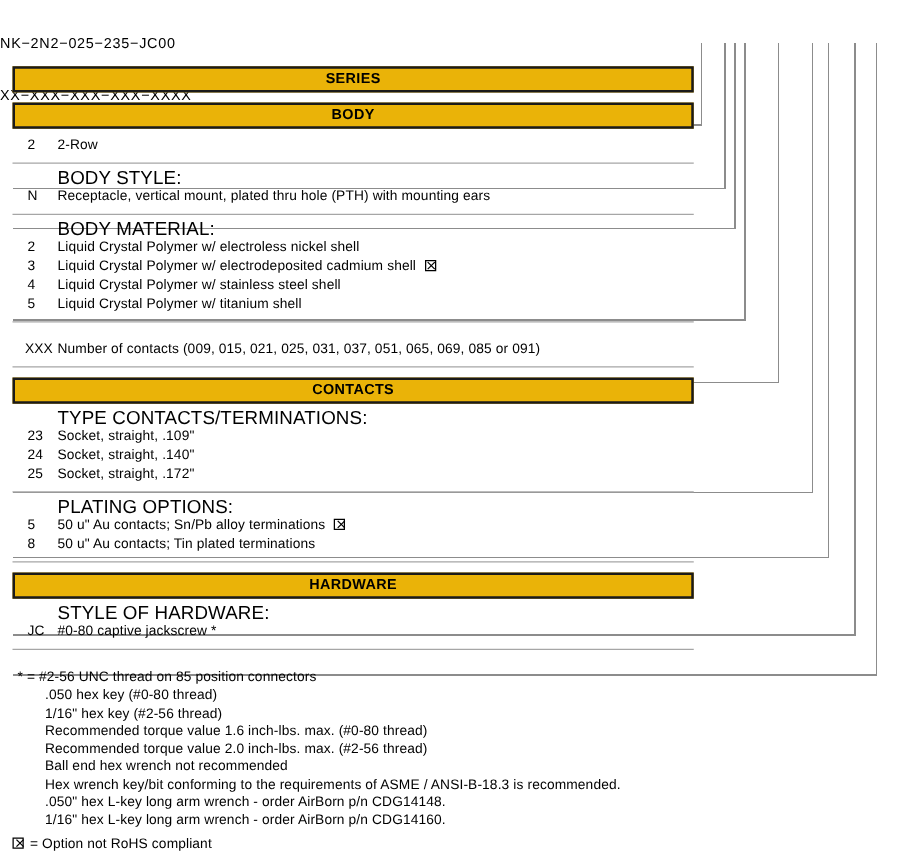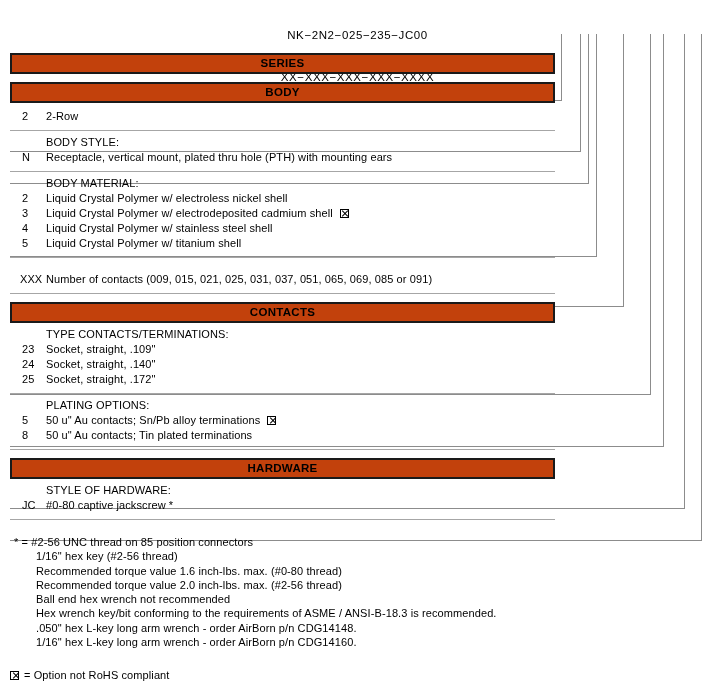--- a/index.html
+++ b/index.html
@@ -16,21 +16,21 @@
     overflow: hidden;
     -webkit-font-smoothing: antialiased;
   }
 
   
   #partnumber-block {
     position: absolute;
     left: 0;
     top: 0;
     width: 720px;
-    text-align: center;
+    text-align: left;
     padding-right: 5px;
     box-sizing: border-box;
     font-size: 11.5px;
     letter-spacing: 0.6px;
     line-height: 14px;
     white-space: pre;
   }
   #partnumber-block .pn-line { display: block; }
 
   
@@ -55,30 +55,30 @@
 
   .section-header {
     border: 2px solid #1a1a1a;
     height: 17px;
     line-height: 17px;
     text-align: center;
     font-size: 11.5px;
     font-weight: bold;
     letter-spacing: 0.3px;
     box-sizing: content-box;
-    background: #c2410c;
+    background: #eab308;
   }
 
   .group {
     border-bottom: 1px solid #a6a6a6;
     padding: 0;
   }
 
   .group-title {
-    font-size: 11px;
+    font-size: 15px;
     line-height: 15px;
     padding-left: 36px;
     letter-spacing: 0.1px;
   }
 
   .opt-row {
     display: flex;
     font-size: 11px;
     line-height: 15px;
     letter-spacing: 0.1px;
@@ -266,20 +266,21 @@
           <span class="opt-code">JC</span>
           <span class="opt-desc"><span>#0-80 captive jackscrew *</span></span>
         </div>
         <div class="spacer-6"></div>
       </div>
     </div>
   </div>
 
 <div id="footnotes">
     <div class="fn-first">* = #2-56 UNC thread on 85 position connectors</div>
+    <div class="fn-ind">.050 hex key (#0-80 thread)</div>
     <div class="fn-ind">1/16" hex key (#2-56 thread)</div>
     <div class="fn-ind">Recommended torque value 1.6 inch-lbs. max. (#0-80 thread)</div>
     <div class="fn-ind">Recommended torque value 2.0 inch-lbs. max. (#2-56 thread)</div>
     <div class="fn-ind">Ball end hex wrench not recommended</div>
     <div class="fn-ind">Hex wrench key/bit conforming to the requirements of ASME / ANSI-B-18.3 is recommended.</div>
     <div class="fn-ind">.050" hex L-key long arm wrench - order AirBorn p/n CDG14148.</div>
     <div class="fn-ind">1/16" hex L-key long arm wrench - order AirBorn p/n CDG14160.</div>
   </div>
 
 <div id="rohs-legend">

